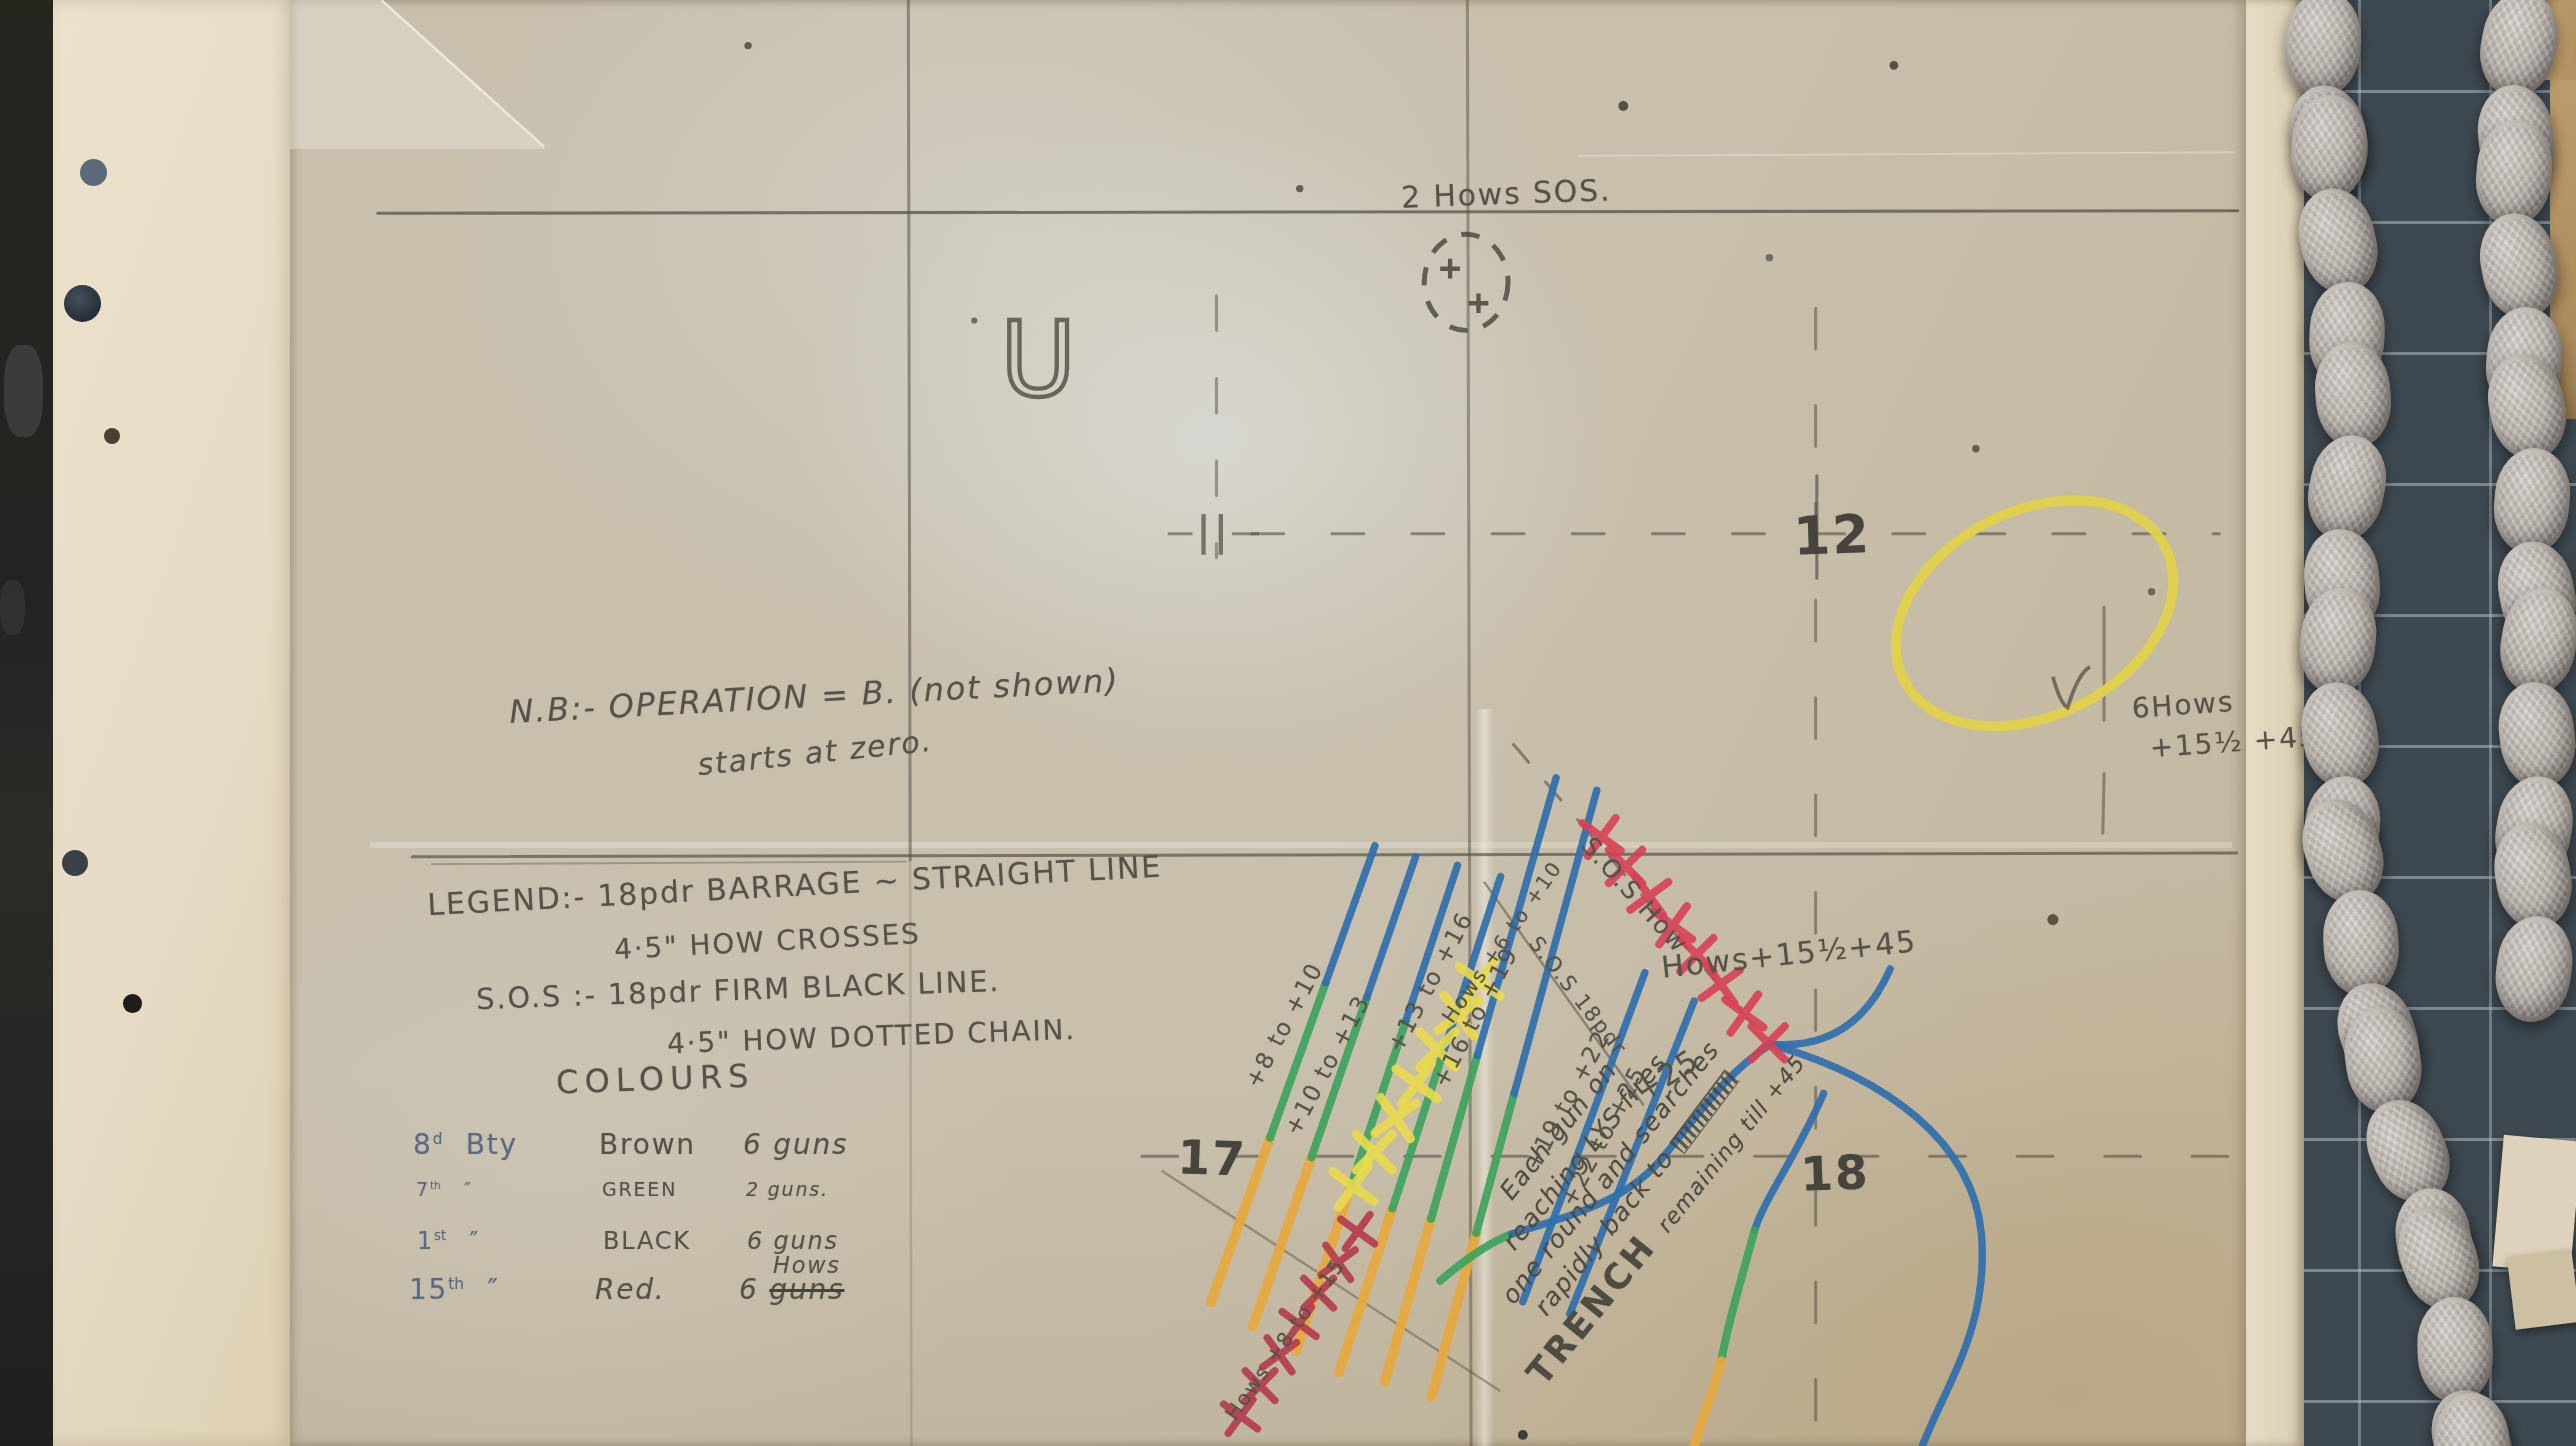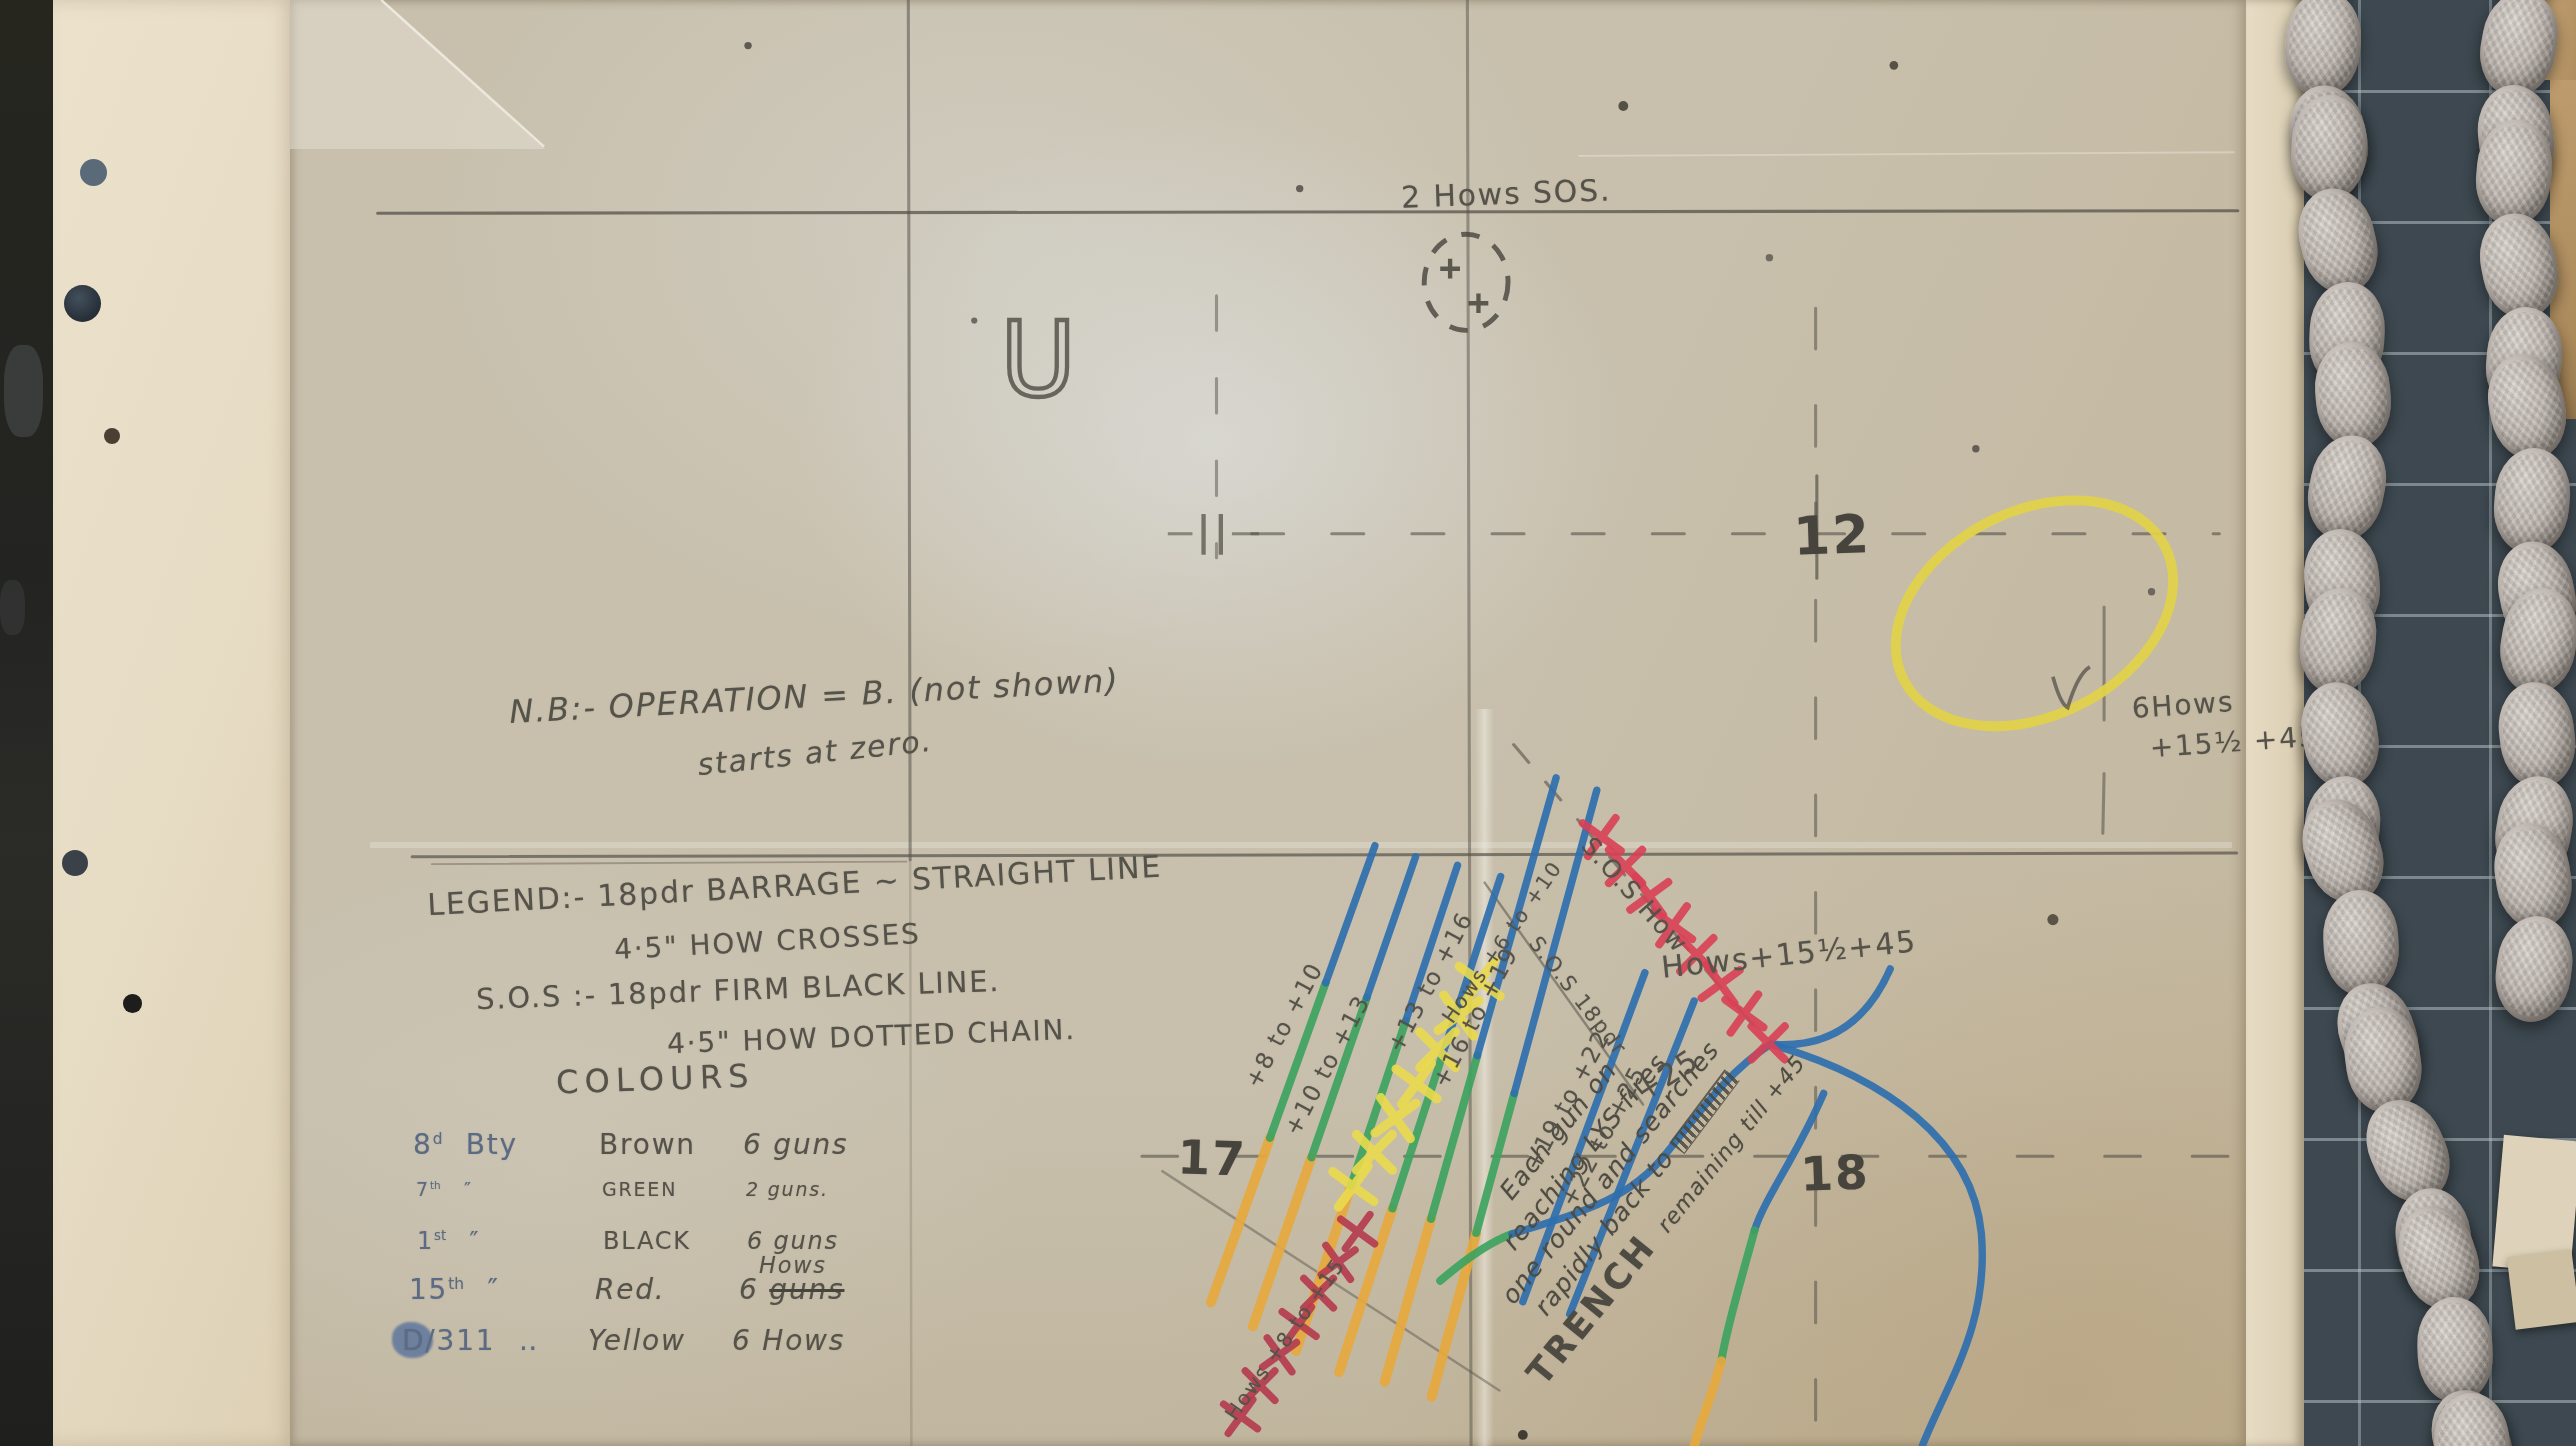--- a/index.html
+++ b/index.html
@@ -51,21 +51,21 @@
   
   .hand{position:absolute;z-index:7;white-space:nowrap;color:#55524a;
     text-shadow:0 0 1.2px rgba(85,82,74,.35);letter-spacing:1.8px;transform-origin:center;}
   .script{font-style:italic;}
   .bold-pencil{color:#46443c;font-weight:600;}
   sup{font-size:.55em;vertical-align:super;letter-spacing:0;}
   .unit{margin-left:23.4px;}
   .colour-col{position:absolute;left:186px;}
   .guns-col{position:absolute;left:330px;}
   .struck{text-decoration:line-through;text-decoration-thickness:3.1px;text-decoration-color:#46443c;}
-  .hows-over{position:absolute;top:-21px;left:20px;font-size:.8em;text-align:center;}
+  .hows-over{position:absolute;top:-21px;left:34px;font-size:.8em;text-align:center;}
   .ink-blob{position:absolute;left:-10px;top:-2.5px;width:41px;height:36px;background:#49689b;
     opacity:.7;border-radius:45% 55% 50% 50%;filter:blur(1.2px);}
   .batt{color:#5c6b85;position:relative;}
   .field-note{position:absolute;z-index:7;width:641px;text-align:center;color:#4e4b43;
     font-style:italic;letter-spacing:1.2px;transform-origin:center;}
   .field-note .fl{margin:4.3px 0;text-shadow:0 0 1.2px rgba(80,77,68,.35);}
   .trench-w{font-style:normal;font-size:35px;letter-spacing:3.7px;font-weight:600;}
   .rem-w{font-size:22px;margin-left:16px;}
   .scribble{display:inline-block;width:92px;height:18.5px;margin-left:8.6px;vertical-align:middle;
     background:repeating-linear-gradient(97deg,#46443c 0 3.1px,rgba(0,0,0,0) 3.1px 6.8px);
@@ -226,25 +226,20 @@
     <span class="colour-col">BLACK</span>
     <span class="guns-col script">6 guns</span>
   </div>
   <div class="hand" style="left:409px;top:1273px;font-size:28px;width:555px;">
     <span class="batt"><span>15</span><sup>th</sup><span class="unit">″</span></span>
     <span class="colour-col script">Red.</span>
     <span class="guns-col script" style="position:absolute;left:330px;">
       <span>6 </span><span class="struck">guns</span><span class="hows-over">Hows</span>
     </span>
   </div>
-  <div class="hand" style="left:402px;top:1324px;font-size:28px;width:555px;">
-    <span class="batt"><span class="ink-blob"></span><span style="position:relative;">D/311</span><span class="unit">‥</span></span>
-    <span class="colour-col script">Yellow</span>
-    <span class="guns-col script">6 Hows</span>
-  </div>
 
   <div class="field-note" style="left:1294px;top:1085px;font-size:25px;transform:rotate(-51deg);">
     <div class="fl">Each gun on</div>
     <div class="fl">reaching LYS fires</div>
     <div class="fl">one round and searches</div>
     <div class="fl"><span>rapidly back to</span><span class="scribble"></span></div>
     <div class="fl"><span class="trench-w">TRENCH</span><span class="rem-w">remaining till +45</span></div>
   </div>
 
   <div id="labels" style="position:absolute;inset:0;z-index:7;">

